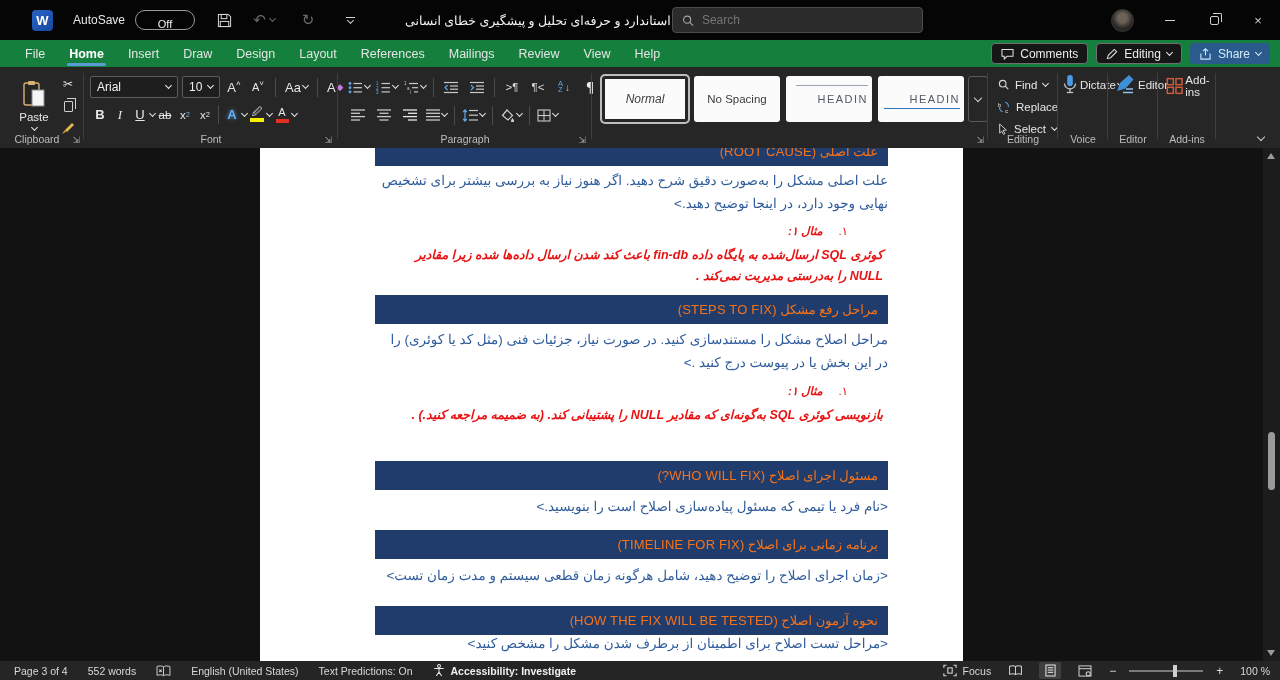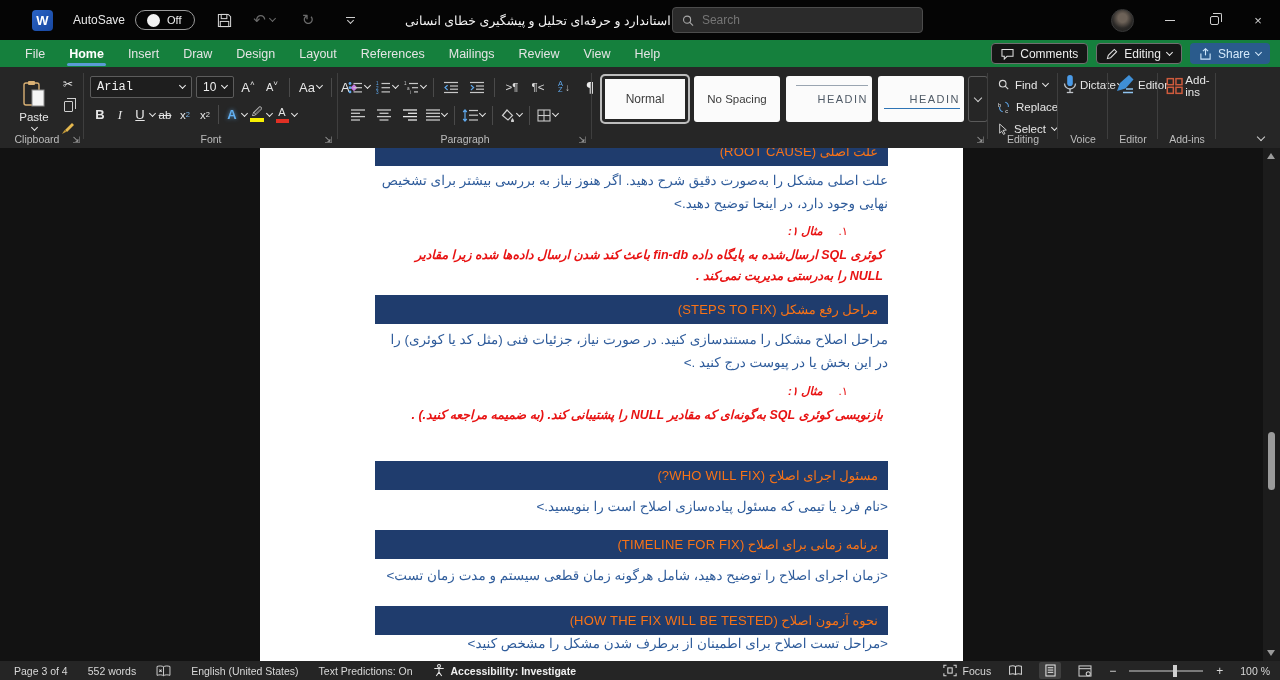--- a/index.html
+++ b/index.html
@@ -9,21 +9,21 @@
 
   
   .titlebar { position:absolute; left:0; top:0; width:1280px; height:40px; background:#050505;
               display:flex; align-items:center; color:#e8e8e8; }
   .word-logo { width:21px; height:21px; margin-left:32px; border-radius:4px;
                background:linear-gradient(135deg,#2a63c4,#1747a0);
                color:#fff; font-size:13px; font-weight:bold; display:flex;
                align-items:center; justify-content:center; }
   .autosave-label { margin-left:20px; font-size:12px; }
   .toggle { margin-left:10px; width:60px; height:20px; border:1px solid #9a9a9a; border-radius:10px;
-            display:flex; align-items:center; padding:0 11px; gap:7px; }
+            display:flex; align-items:center; padding:0 11px; gap:7px;flex-direction:column; }
   .toggle .knob { width:13px; height:13px; border-radius:50%; background:#f2f2f2; }
   .toggle .state { font-size:11px; color:#f0f0f0; }
   .tb-icon { width:30px; height:30px; display:flex; align-items:center; justify-content:center;
              color:#cfcfcf; }
   .disabled { color:#6a6a6a !important; }
   .chev { display:inline-block; width:6px; height:6px; border-right:1.4px solid currentColor;
           border-bottom:1.4px solid currentColor; transform:rotate(45deg); margin-top:-3px; }
   .chev-sm { width:5px; height:5px; }
   .undo-redo { font-family:"DejaVu Sans", sans-serif; font-size:15px; }
   .cust-icon { display:flex; flex-direction:column; align-items:center; gap:2px; }
@@ -280,21 +280,21 @@
           </svg>
         </div>
       </div>
       <span class="launcher" style="right:4px;">⇲</span>
       <div class="rgroup-label" style="right:10px;">Clipboard</div>
       <div class="gdiv" style="right:0;"></div>
     </div>
 
     <div class="rgroup" style="left:84px; width:254px;">
       <div class="font-row1" style="left:6px;">
-        <div class="combo" style="width:102px;font-family:Liberation Mono, monospace;">
+        <div class="combo" style="width:88px;">
           <span>Arial</span>
             <span class="chev chev-sm"></span>
         </div>
         <div class="combo" style="width:38px;">
           <span>10</span>
             <span class="chev chev-sm"></span>
         </div>
         <div class="fbtn">
             <span>A</span>
             <span style="font-size:8px;margin-top:-8px;">˄</span>
@@ -496,21 +496,21 @@
           </svg>
             <span class="chev chev-sm"></span>
         </div>
       </div>
       <span class="launcher" style="right:6px;">⇲</span>
       <div class="rgroup-label">Paragraph</div>
       <div class="gdiv" style="right:0;"></div>
     </div>
 
     <div class="rgroup" style="left:592px; width:396px;">
-      <div class="style-card sel" style="left:10px;">
+      <div class="style-card sel" style="left:10px;font-style:italic;">
         <div class="sc-label">Normal</div>
       </div>
       <div class="style-card" style="left:102px;">
         <div class="sc-label" style="font-size:11.5px;">No Spacing</div>
       </div>
       <div class="style-card" style="left:194px;">
         <div class="sc-line-top"></div>
         <div class="sc-label sc-head">HEADIN</div>
       </div>
       <div class="style-card" style="left:286px;">

